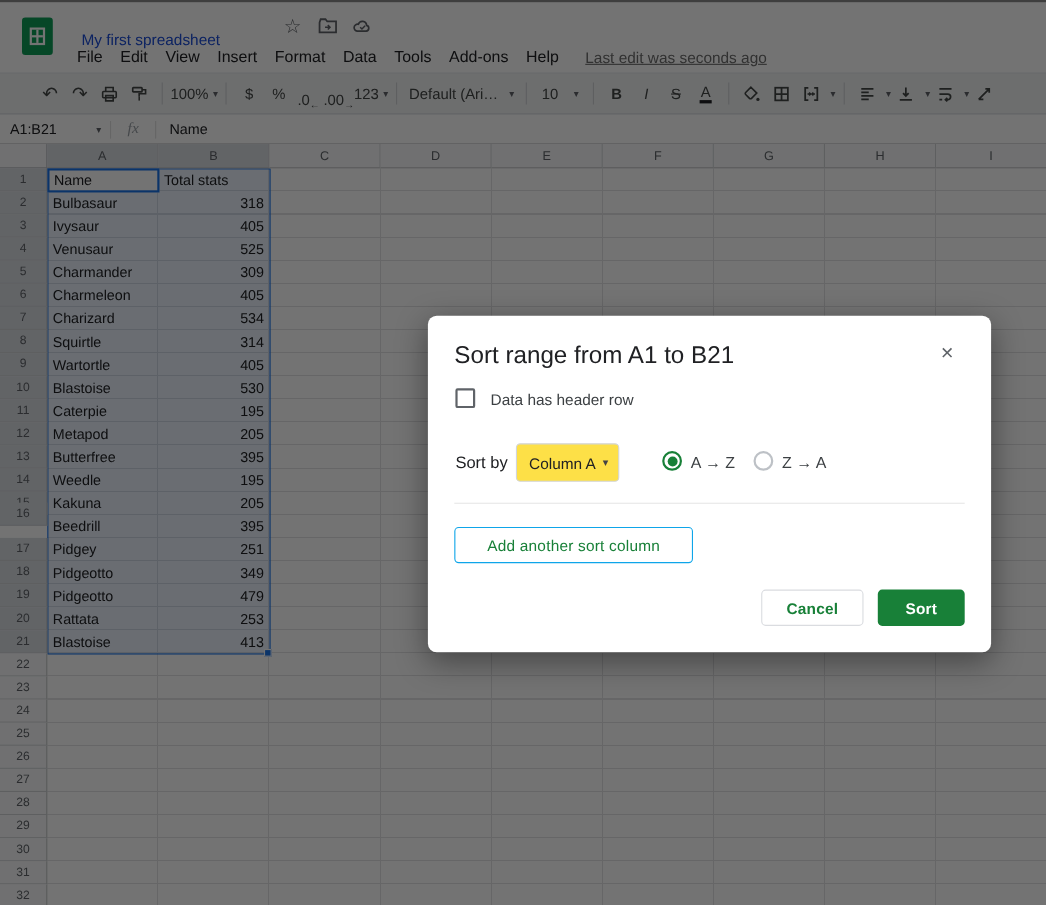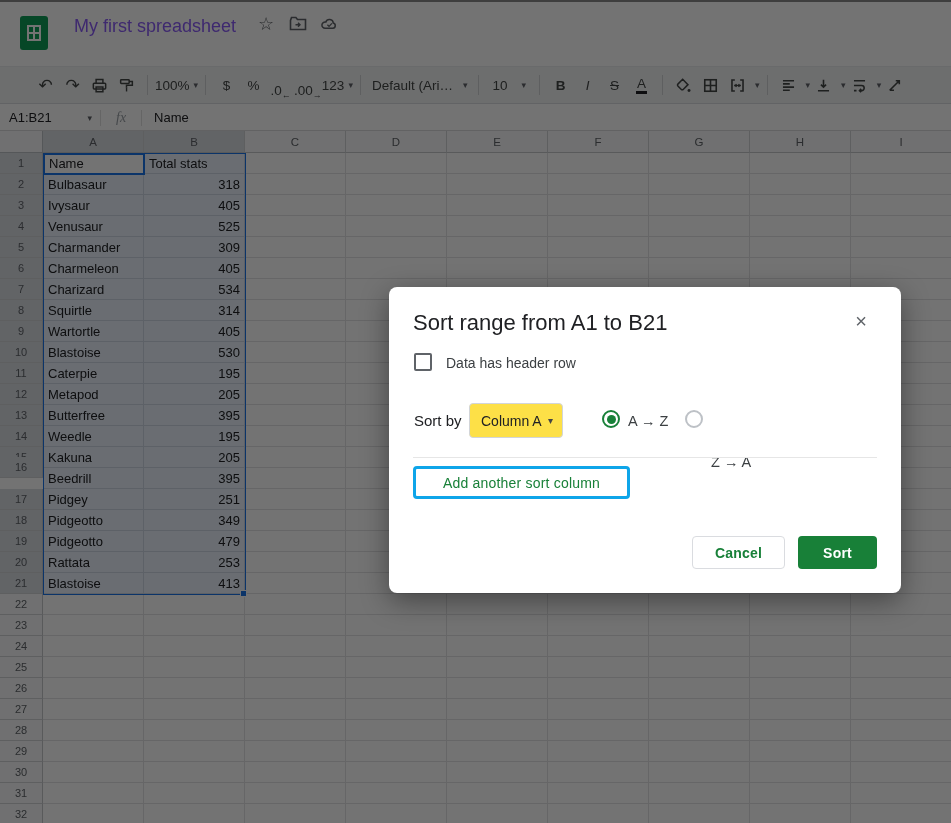--- a/index.html
+++ b/index.html
@@ -8,21 +8,21 @@
   #screen { position:relative; width:951px; height:823px; overflow:hidden; background:#fff; }
 
   
   #topstrip { position:absolute; top:0; left:0; right:0; height:2px; background:#8a8a8a; z-index:5; }
   #topbar { position:absolute; top:0; left:0; right:0; height:66px; background:#fff; }
   #logo { position:absolute; left:20px; top:16px; width:28px; height:34px; background:#0f9d58; border-radius:3px; }
   #logo .grid-glyph { position:absolute; left:7px; top:9px; width:14px; height:16px; border:2px solid #fff;
      background:
        linear-gradient(#fff,#fff) center/100% 2px no-repeat,
        linear-gradient(#fff,#fff) center/2px 100% no-repeat; }
-  #doc-title { position:absolute; left:74px; top:16px; font-size:18px; color:#8b5cf6; white-space:nowrap; }
+  #doc-title { position:absolute; left:74px; top:28px; font-size:14px; color:#1d4ed8; white-space:nowrap; }
   .tb-ico { position:absolute; top:14px; width:20px; height:20px; color:#5f6368; display:flex; align-items:center; justify-content:center; }
   #star-ico { left:256px; font-size:18px; }
   #folder-ico { left:288px; } #cloud-ico { left:320px; }
   #menubar { position:absolute; left:62px; top:39px; height:26px; display:flex; align-items:center; }
   .menu-item { padding:0 8px; font-size:14.5px; color:#202124; line-height:26px; border-radius:3px; cursor:default; }
   #last-edit { margin-left:16px; font-size:14px; color:#6e6e6e; text-decoration:underline; white-space:nowrap; }
 
   
   #toolbar { position:absolute; top:66px; left:0; right:0; height:38px; background:#f1f3f4;
      border-top:1px solid #e8eaed; border-bottom:1px solid #dadce0;
@@ -84,26 +84,26 @@
   #sortby-label { position:absolute; left:25px; top:125px; font-size:15px; color:#202124; }
   #col-select { position:absolute; left:80px; top:116px; width:94px; height:35px; background:#fde047;
      border:1px solid #d2d5d9; border-radius:4px; display:flex; align-items:center;
      justify-content:space-between; padding:0 9px 0 11px; font-size:14px; color:#202124; }
   #col-select .caret { color:#444; font-size:10px; }
   .radio { position:absolute; width:18px; height:18px; border-radius:50%; background:#fff; }
   #radio-asc { left:213px; top:123px; border:2px solid #188038; display:flex; align-items:center; justify-content:center; }
   #radio-asc .dot { width:9px; height:9px; border-radius:50%; background:#188038; }
   #radio-desc { left:296px; top:123px; border:2px solid #bdc1c6; }
   .radio-label { position:absolute; top:126px; font-size:14.5px; color:#3c4043; white-space:nowrap; }
-  #radio-asc-label { left:239px; } #radio-desc-label { left:322px;margin-top:41px; }
+  #radio-asc-label { left:239px; } #radio-desc-label { left:322px; }
   #dlg-divider { position:absolute; left:24px; top:170px; width:464px; height:1px; background:#e6e6e6; }
   .btn { display:flex; align-items:center; justify-content:center; font-size:14px; font-weight:bold;
      letter-spacing:0.2px; border-radius:4px; cursor:default; }
-  #add-col-btn { position:absolute; left:24px; top:179px; width:217px; height:33px;
-     border:3px solid #0ea5e9; color:#188038; background:#fff; font-weight:normal; }
+  #add-col-btn { position:absolute; left:24px; top:192px; width:217px; height:33px;
+     border:1px solid #0ea5e9; color:#188038; background:#fff; font-weight:normal; }
   #cancel-btn { position:absolute; left:303px; top:249px; width:93px; height:33px;
      border:1px solid #dadce0; color:#188038; background:#fff; }
   #sort-btn { position:absolute; left:409px; top:249px; width:79px; height:33px;
      background:#188038; color:#fff; }
 </style>
 </head>
 <body>
 
 <div id="screen">
   <div id="topstrip"></div>
@@ -118,20 +118,33 @@
       <svg width="20" height="20" viewBox="0 0 20 20" fill="none" stroke="#5f6368" stroke-width="1.6">
         <path d="M2.5 6.5 v9 h15 v-10 h-8 l-1.6-2 h-4.4 z"></path>
         <path d="M7.5 10.8 h4.2 M10 8.8 l2 2 -2 2" stroke-width="1.4"></path>
       </svg>
     </div>
     <div id="cloud-ico" class="tb-ico">
       <svg width="21" height="20" viewBox="0 0 21 20" fill="none" stroke="#5f6368" stroke-width="1.6">
         <path d="M5.5 14.5 a3.3 3.3 0 1 1 .6-6.5 a4 4 0 0 1 7.8 1 a2.8 2.8 0 0 1 -.4 5.5 z"></path>
         <path d="M7.8 10.8 l1.7 1.7 3-3.2" stroke-width="1.4"></path>
       </svg>
+    </div>
+    <div id="menubar">
+
+      <span class="menu-item">File</span>
+        <span class="menu-item">Edit</span>
+        <span class="menu-item">View</span>
+        <span class="menu-item">Insert</span>
+        <span class="menu-item">Format</span>
+        <span class="menu-item">Data</span>
+        <span class="menu-item">Tools</span>
+        <span class="menu-item">Add-ons</span>
+        <span class="menu-item">Help</span>
+        <span id="last-edit">Last edit was seconds ago</span>
     </div>
   </div>
 
   <div id="toolbar">
     <div class="ti glyph16">↶</div>
     <div class="ti glyph16">↷</div>
     <div class="ti">
       <svg width="17" height="17" viewBox="0 0 16 16" fill="none" stroke="#444746" stroke-width="1.4">
         <rect x="2.2" y="5.8" width="11.6" height="5.4" rx="0.8"></rect>
         <path d="M4.8 5.8 v-3.4 h6.4 v3.4 M4.8 9.4 h6.4 v4.4 h-6.4 z"></path>

